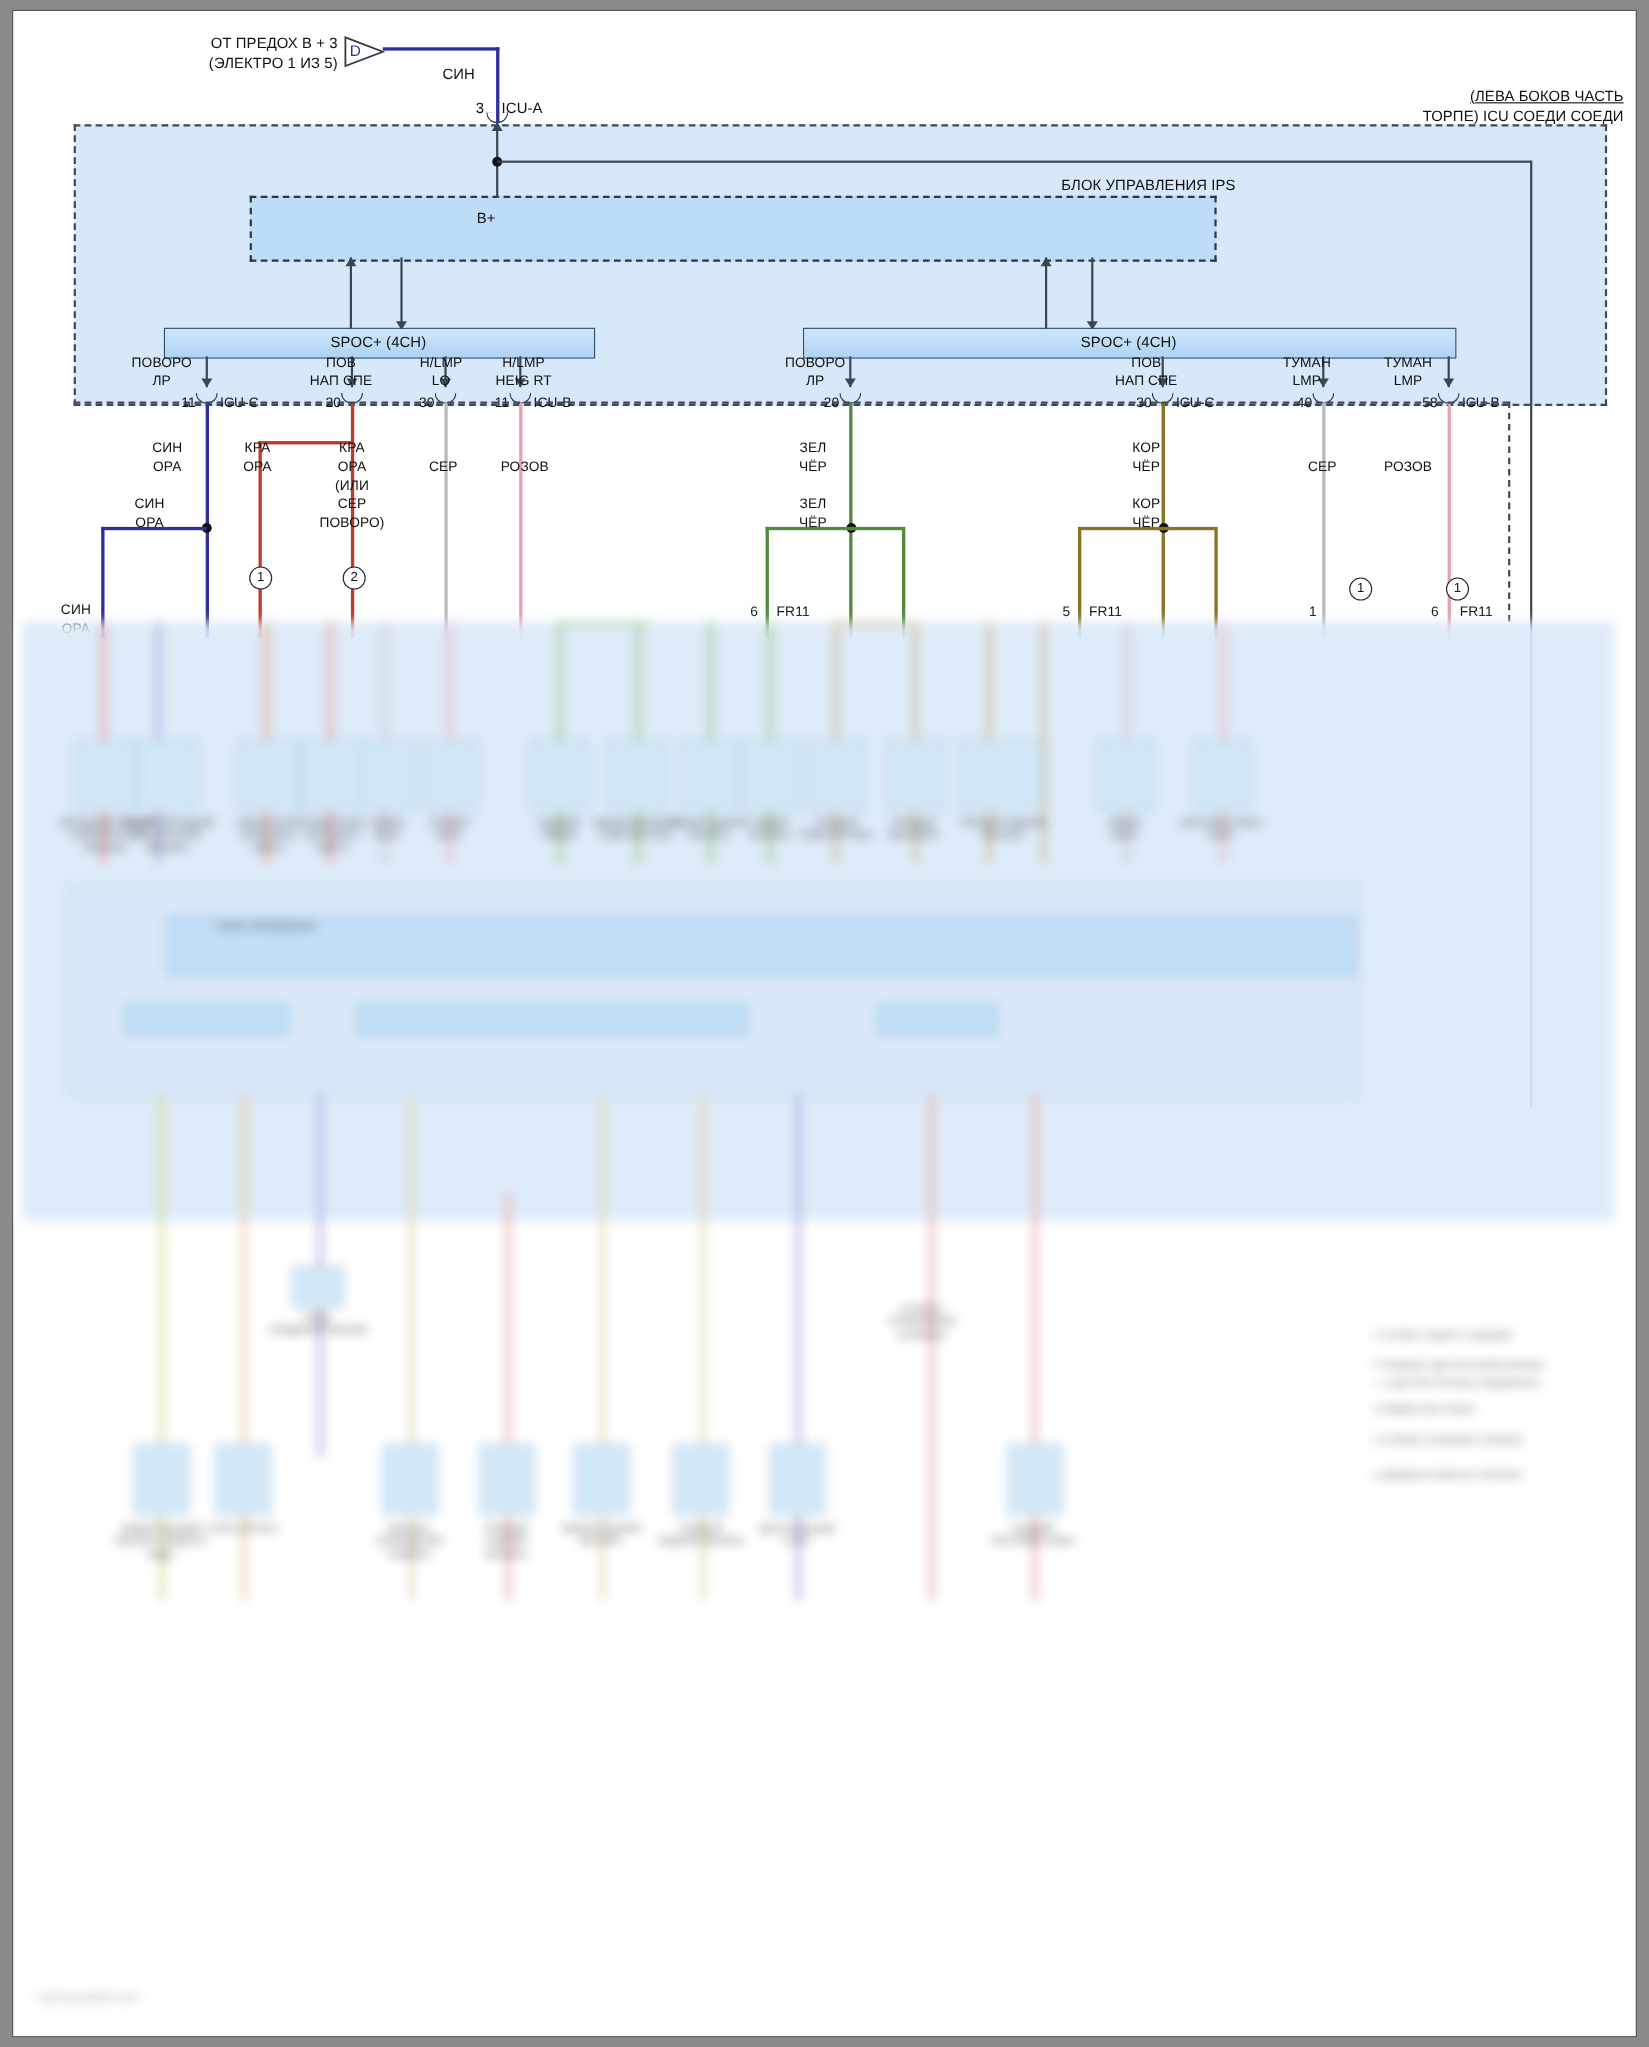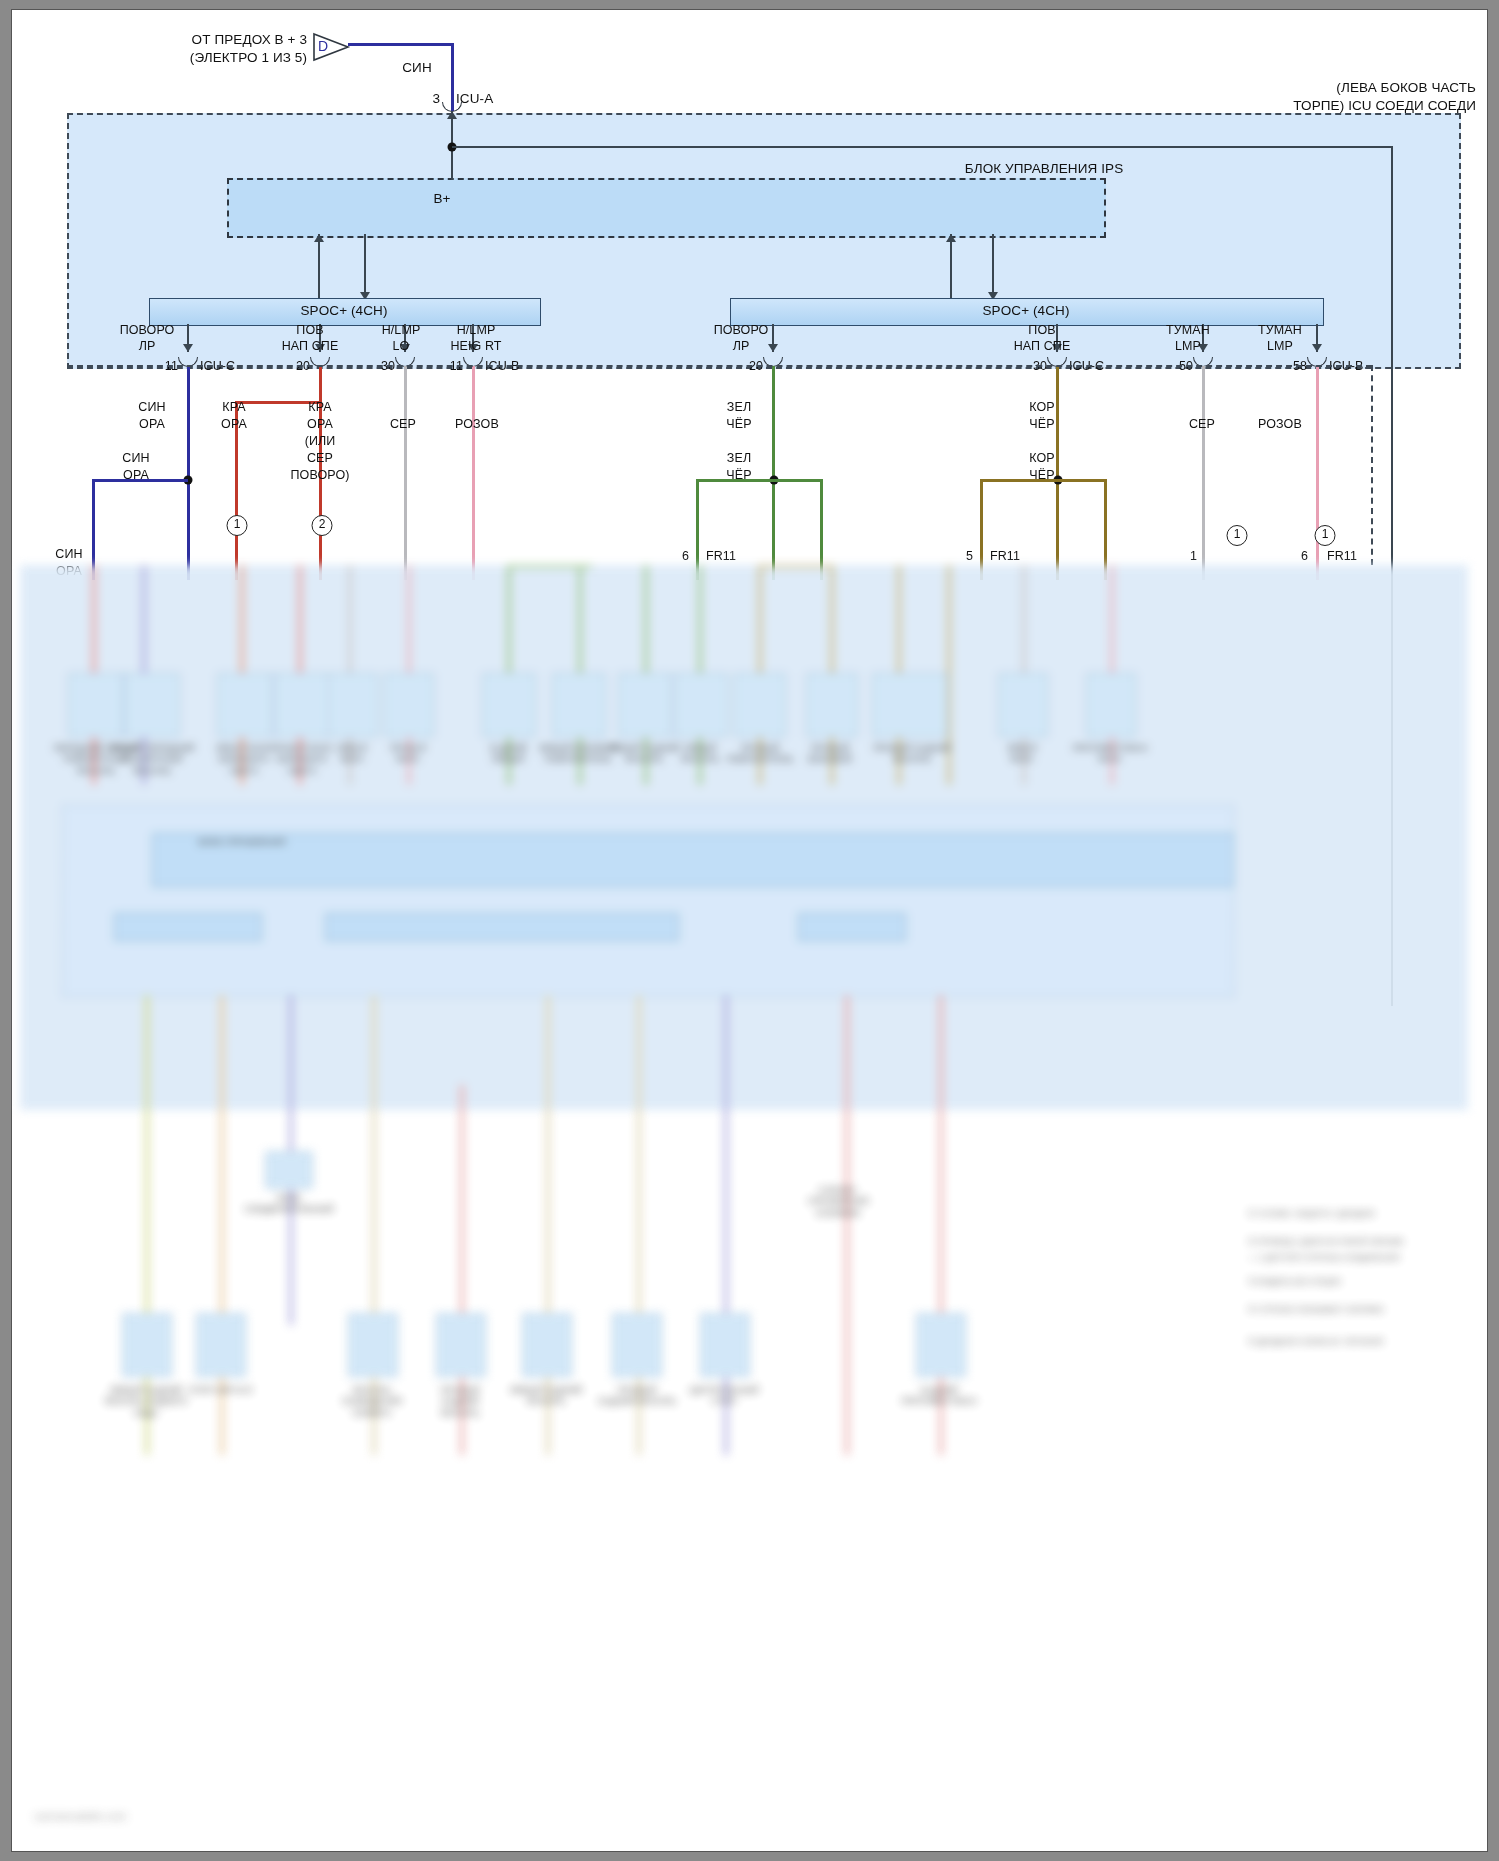--- a/index.html
+++ b/index.html
@@ -69,21 +69,21 @@
   </div>
   <div class="txt" style="left:306px;top:28px;font-size:14px;color:#2d2f9e;">D</div>
 
   <div class="wh c-blue" style="left:336px;top:33px;width:106px;"></div>
   <div class="w c-blue" style="left:439px;top:33px;height:68px;"></div>
   <div class="txt c" style="left:405px;top:50px;">СИН</div>
 
   <div class="txt r" style="left:428px;top:81px;">3</div>
   <div class="txt" style="left:444px;top:81px;">ICU-A</div>
 
-  <div class="txt r" style="left:1464px;top:70px;">(ЛЕВА БОКОВ ЧАСТЬ</div>
+  <div class="txt r" style="left:1464px;top:70px;text-decoration:underline;">(ЛЕВА БОКОВ ЧАСТЬ</div>
   <div class="txt r" style="left:1464px;top:88px;">ТОРПЕ) ICU СОЕДИ СОЕДИ</div>
 
   <div class="icu-region" style="left:55px;top:103px;width:1390px;height:252px;"></div>
 
   <div class="txt c" style="left:1032px;top:151px;">БЛОК УПРАВЛЕНИЯ IPS</div>
 
   <div class="ips-box" style="left:215px;top:168px;width:875px;height:56px;"></div>
   <div class="txt c" style="left:430px;top:181px;">B+</div>
 
   <div class="cup" style="left:440px;top:92px;"></div>
@@ -205,21 +205,21 @@
   <div class="wh c-brown" style="left:1044px;top:469px;width:50px;"></div>
   <div class="w c-brown" style="left:1092px;top:469px;height:101px;"></div>
   <div class="txt r small" style="left:961px;top:539px;">5</div>
   <div class="txt small" style="left:978px;top:539px;">FR11</div>
 
   <div class="v" style="left:1190px;top:314px;height:28px;"></div>
   <div class="arrow-d" style="left:1191px;top:334px;"></div>
   <div class="txt c small" style="left:1176px;top:313px;">ТУМАН</div>
   <div class="txt c small" style="left:1176px;top:329px;">LMP</div>
   <div class="cup" style="left:1191px;top:347px;"></div>
-  <div class="txt r small" style="left:1181px;top:349px;">50</div>
+  <div class="txt r small" style="left:1181px;top:349px;">40</div>
   <div class="w c-grey" style="left:1190px;top:356px;height:214px;"></div>
   <div class="txt c small" style="left:1190px;top:407px;">СЕР</div>
   <div class="circnum" style="left:1225px;top:515px;">1</div>
   <div class="txt r small" style="left:1185px;top:539px;">1</div>
 
   <div class="v" style="left:1304px;top:314px;height:28px;"></div>
   <div class="arrow-d" style="left:1305px;top:334px;"></div>
   <div class="txt c small" style="left:1268px;top:313px;">ТУМАН</div>
   <div class="txt c small" style="left:1268px;top:329px;">LMP</div>
   <div class="cup" style="left:1305px;top:347px;"></div>

